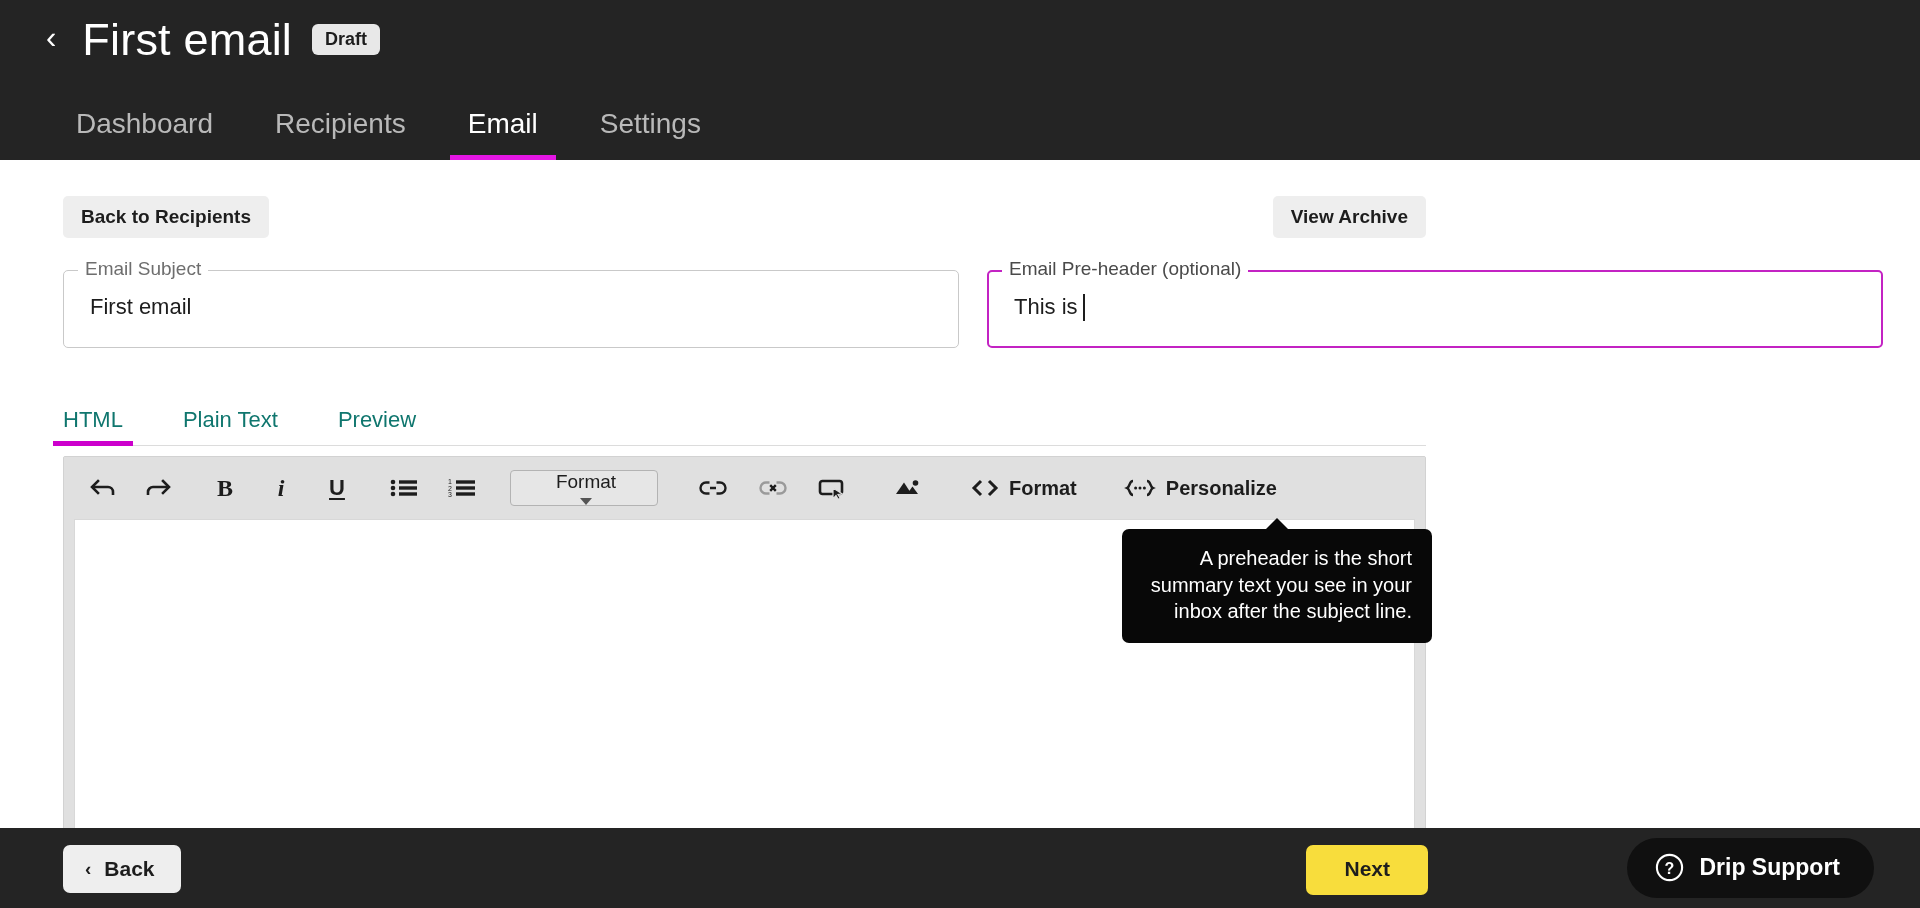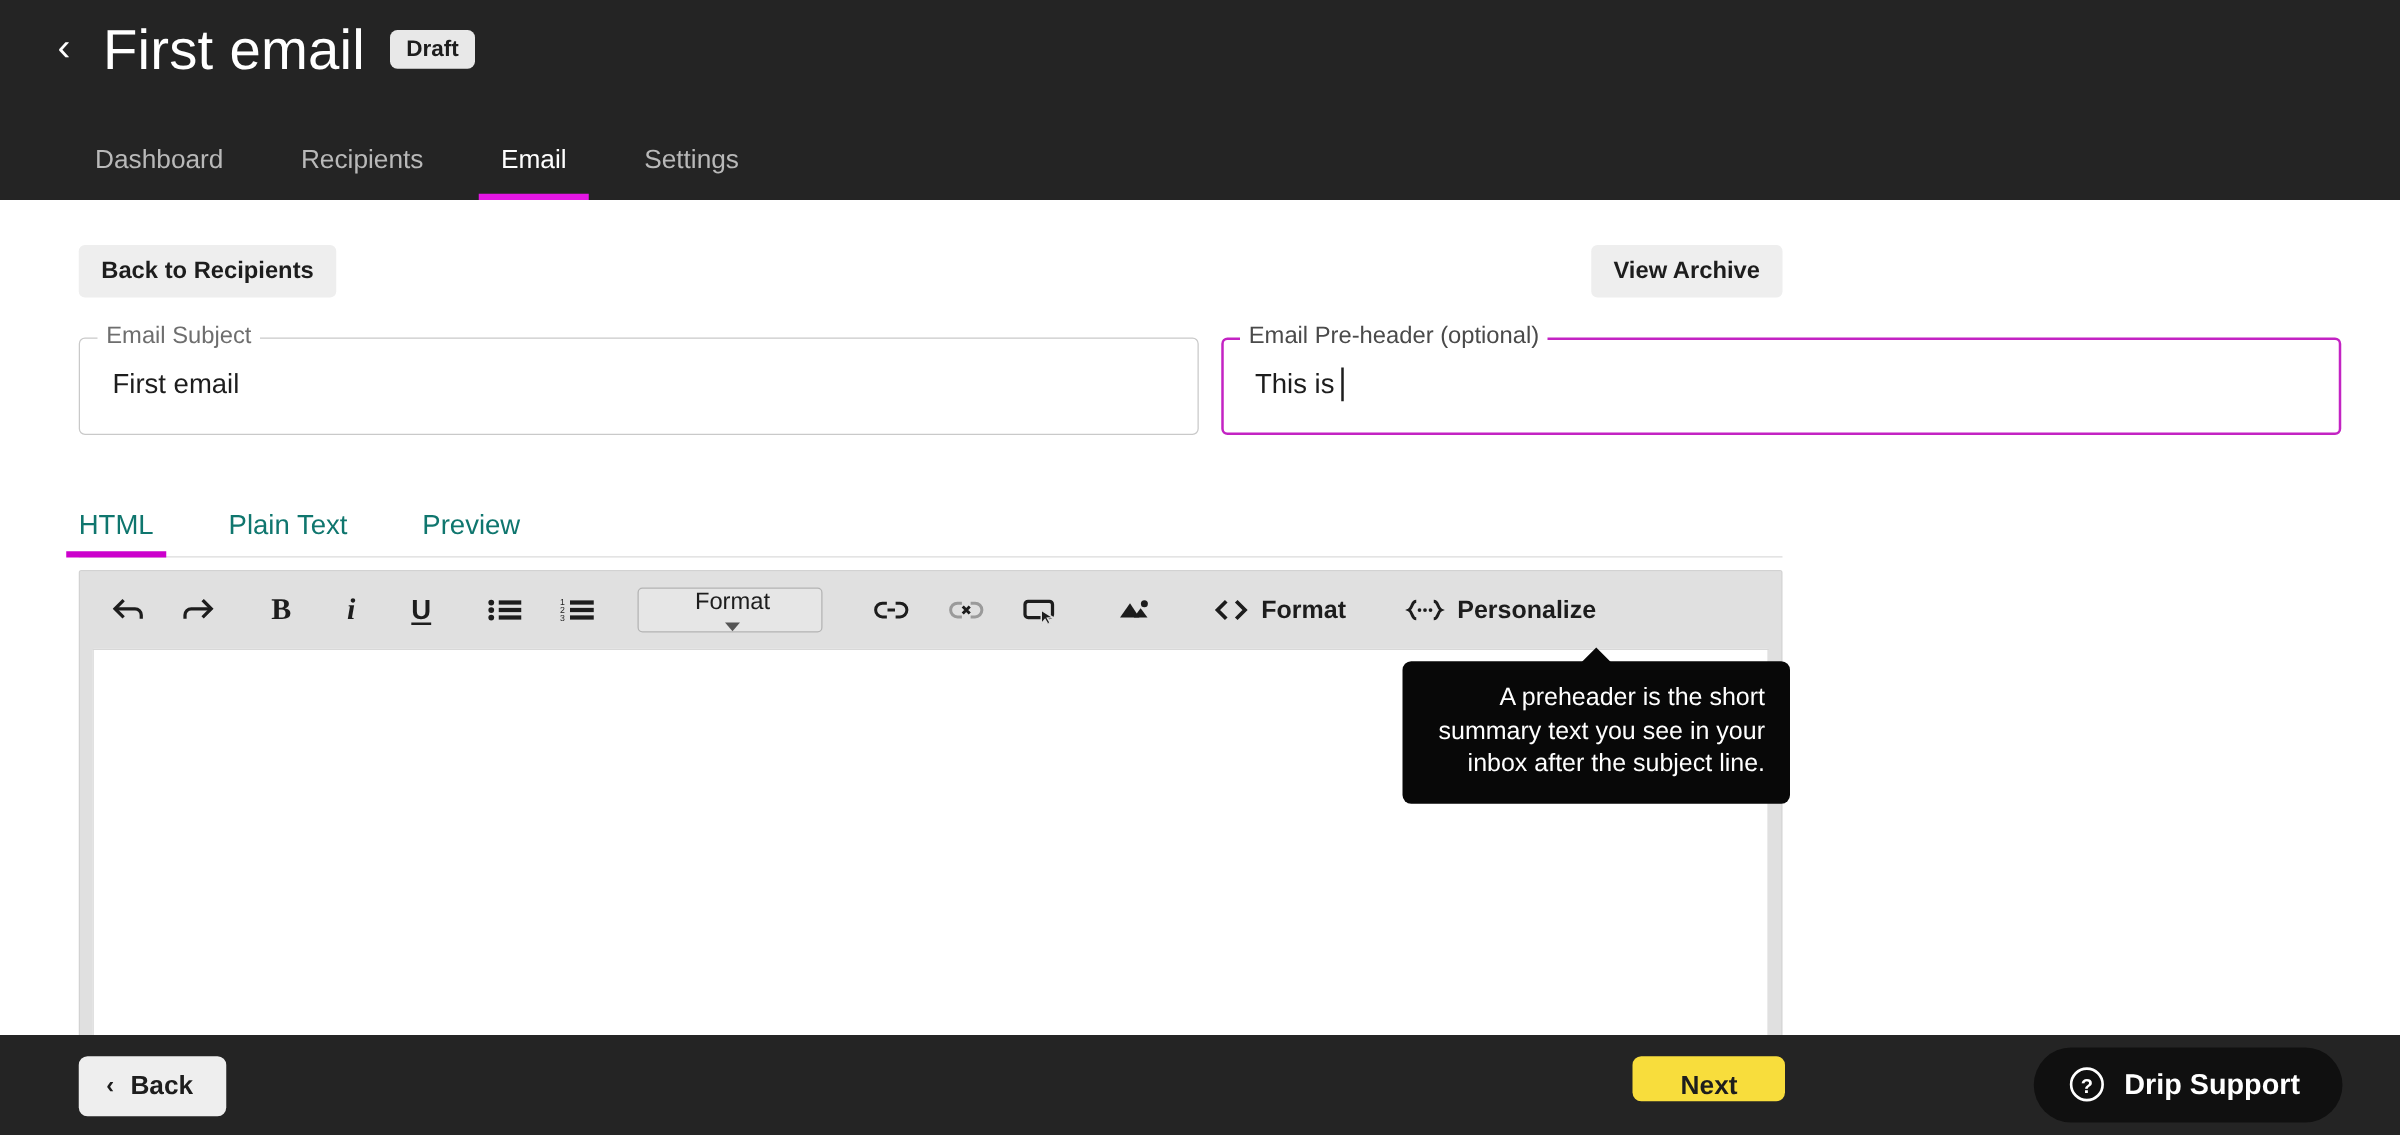--- a/index.html
+++ b/index.html
@@ -58,21 +58,21 @@
   .nav-tabs {
     position: absolute;
     top: 104px; left: 76px;
     display: flex;
     align-items: flex-end;
     gap: 0;
     height: 56px;
   }
   .nav-tab {
     position: relative;
-    font-size: 21px;
+    font-size: 28px;
     color: #b9b9b9;
     font-weight: 400;
     padding: 0 0 22px 0;
     margin-right: 62px;
     cursor: pointer;
     white-space: nowrap;
     line-height: 1;
   }
   .nav-tab:last-child { margin-right: 0; }
   .nav-tab.active { color: #ffffff; }
@@ -118,21 +118,21 @@
   .view-archive-wrap {
     position: absolute;
     top: 36px; right: 494px; margin-left: 41px;
   }
 
   
   .fields-row {
     position: absolute;
     top: 110px; left: 63px;
     display: flex;
-    gap: 18px;
+    gap: 28px;
   }
   .field {
     position: relative;
     width: 896px;
     height: 78px;
   }
   .field-box {
     position: absolute;
     inset: 0;
     border: 1px solid #c9c9c9;
@@ -329,21 +329,21 @@
   .btn-next {
     position: absolute;
     top: 17px; right: 492px;
     background: #f8dd3c;
     border: none;
     border-radius: 7px;
     font-family: "Liberation Sans", sans-serif;
     font-size: 21px;
     font-weight: 700;
     color: #1d1d1d;
-    padding: 13px 38px 2px;
+    padding: 13px 38px 16px;
     cursor: pointer;
     line-height: 1;
   }
   .support-pill {
     position: absolute;
     top: 10px; right: 46px;
     display: flex;
     align-items: center;
     gap: 15px;
     background: #101010;

